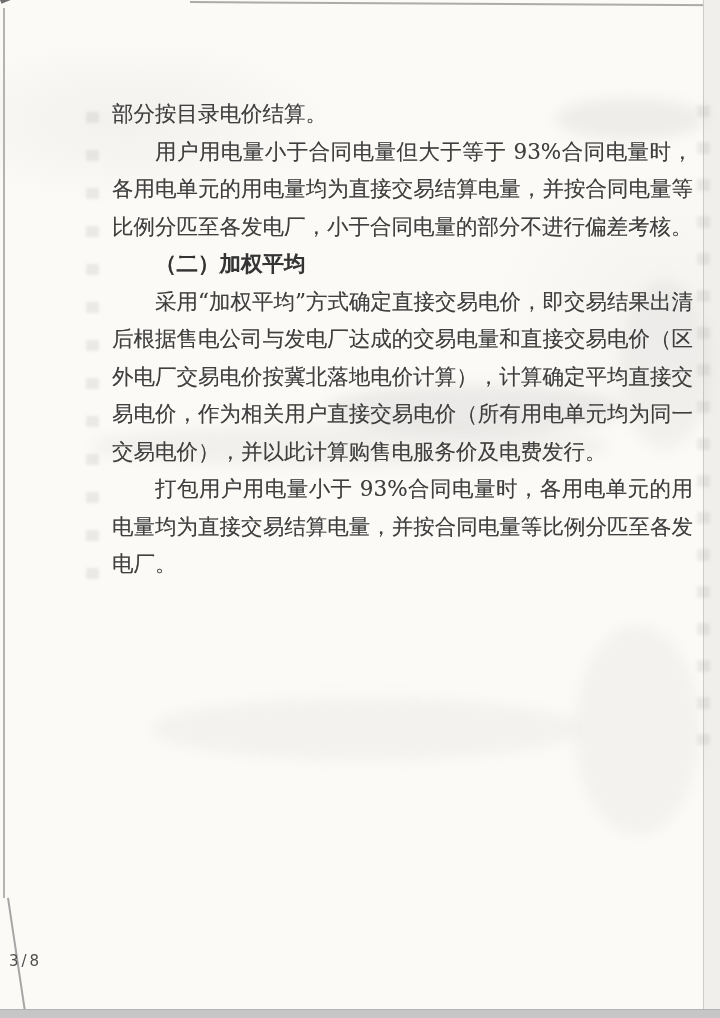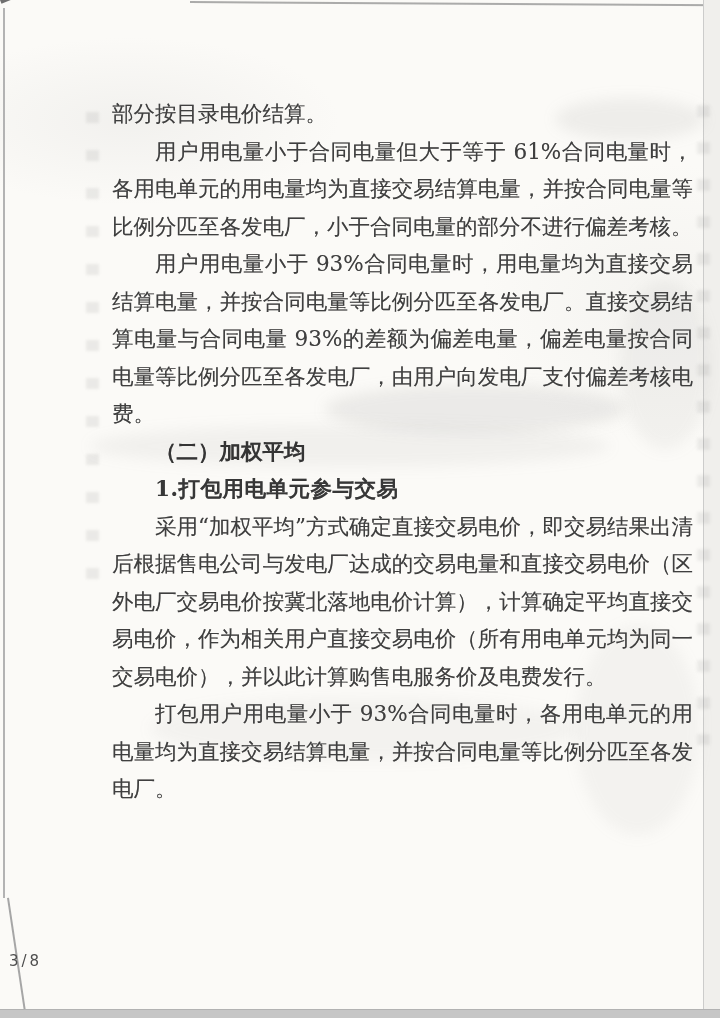--- a/index.html
+++ b/index.html
@@ -120,24 +120,22 @@
   <div class="ghost-col ghost-right"></div>
   <div class="smudge smudge-1"></div>
   <div class="smudge smudge-2"></div>
   <div class="smudge smudge-3"></div>
   <div class="smudge smudge-4"></div>
   <div class="smudge smudge-5"></div>
   <div class="smudge smudge-6"></div>
 
   <div class="doc-body">
       <p class="para body noindent">部分按目录电价结算。</p>
-      <p class="para body">用户用电量小于合同电量但大于等于 61%合同电量时，各用电单元的用电量均为直接交易结算电量，并按合同电量等比例分匹至各发电厂，小于合同电量的部分不进行偏差考核。</p>
-      <p class="para body">用户用电量小于 93%合同电量时，用电量均为直接交易结算电量，并按合同电量等比例分匹至各发电厂。直接交易结算电量与合同电量 93%的差额为偏差电量，偏差电量按合同电量等比例分匹至各发电厂，由用户向发电厂支付偏差考核电费。</p>
+      <p class="para body">用户用电量小于合同电量但大于等于 93%合同电量时，各用电单元的用电量均为直接交易结算电量，并按合同电量等比例分匹至各发电厂，小于合同电量的部分不进行偏差考核。</p>
       <p class="para heading">（二）加权平均</p>
-      <p class="para subheading">1.打包用电单元参与交易</p>
       <p class="para body">采用“加权平均”方式确定直接交易电价，即交易结果出清后根据售电公司与发电厂达成的交易电量和直接交易电价（区外电厂交易电价按冀北落地电价计算），计算确定平均直接交易电价，作为相关用户直接交易电价（所有用电单元均为同一交易电价），并以此计算购售电服务价及电费发行。</p>
       <p class="para body">打包用户用电量小于 93%合同电量时，各用电单元的用电量均为直接交易结算电量，并按合同电量等比例分匹至各发电厂。</p>
     </div>
 
   <div class="footer">
     <span class="page-number">3/8</span>
   </div>
 
 </div>
 

